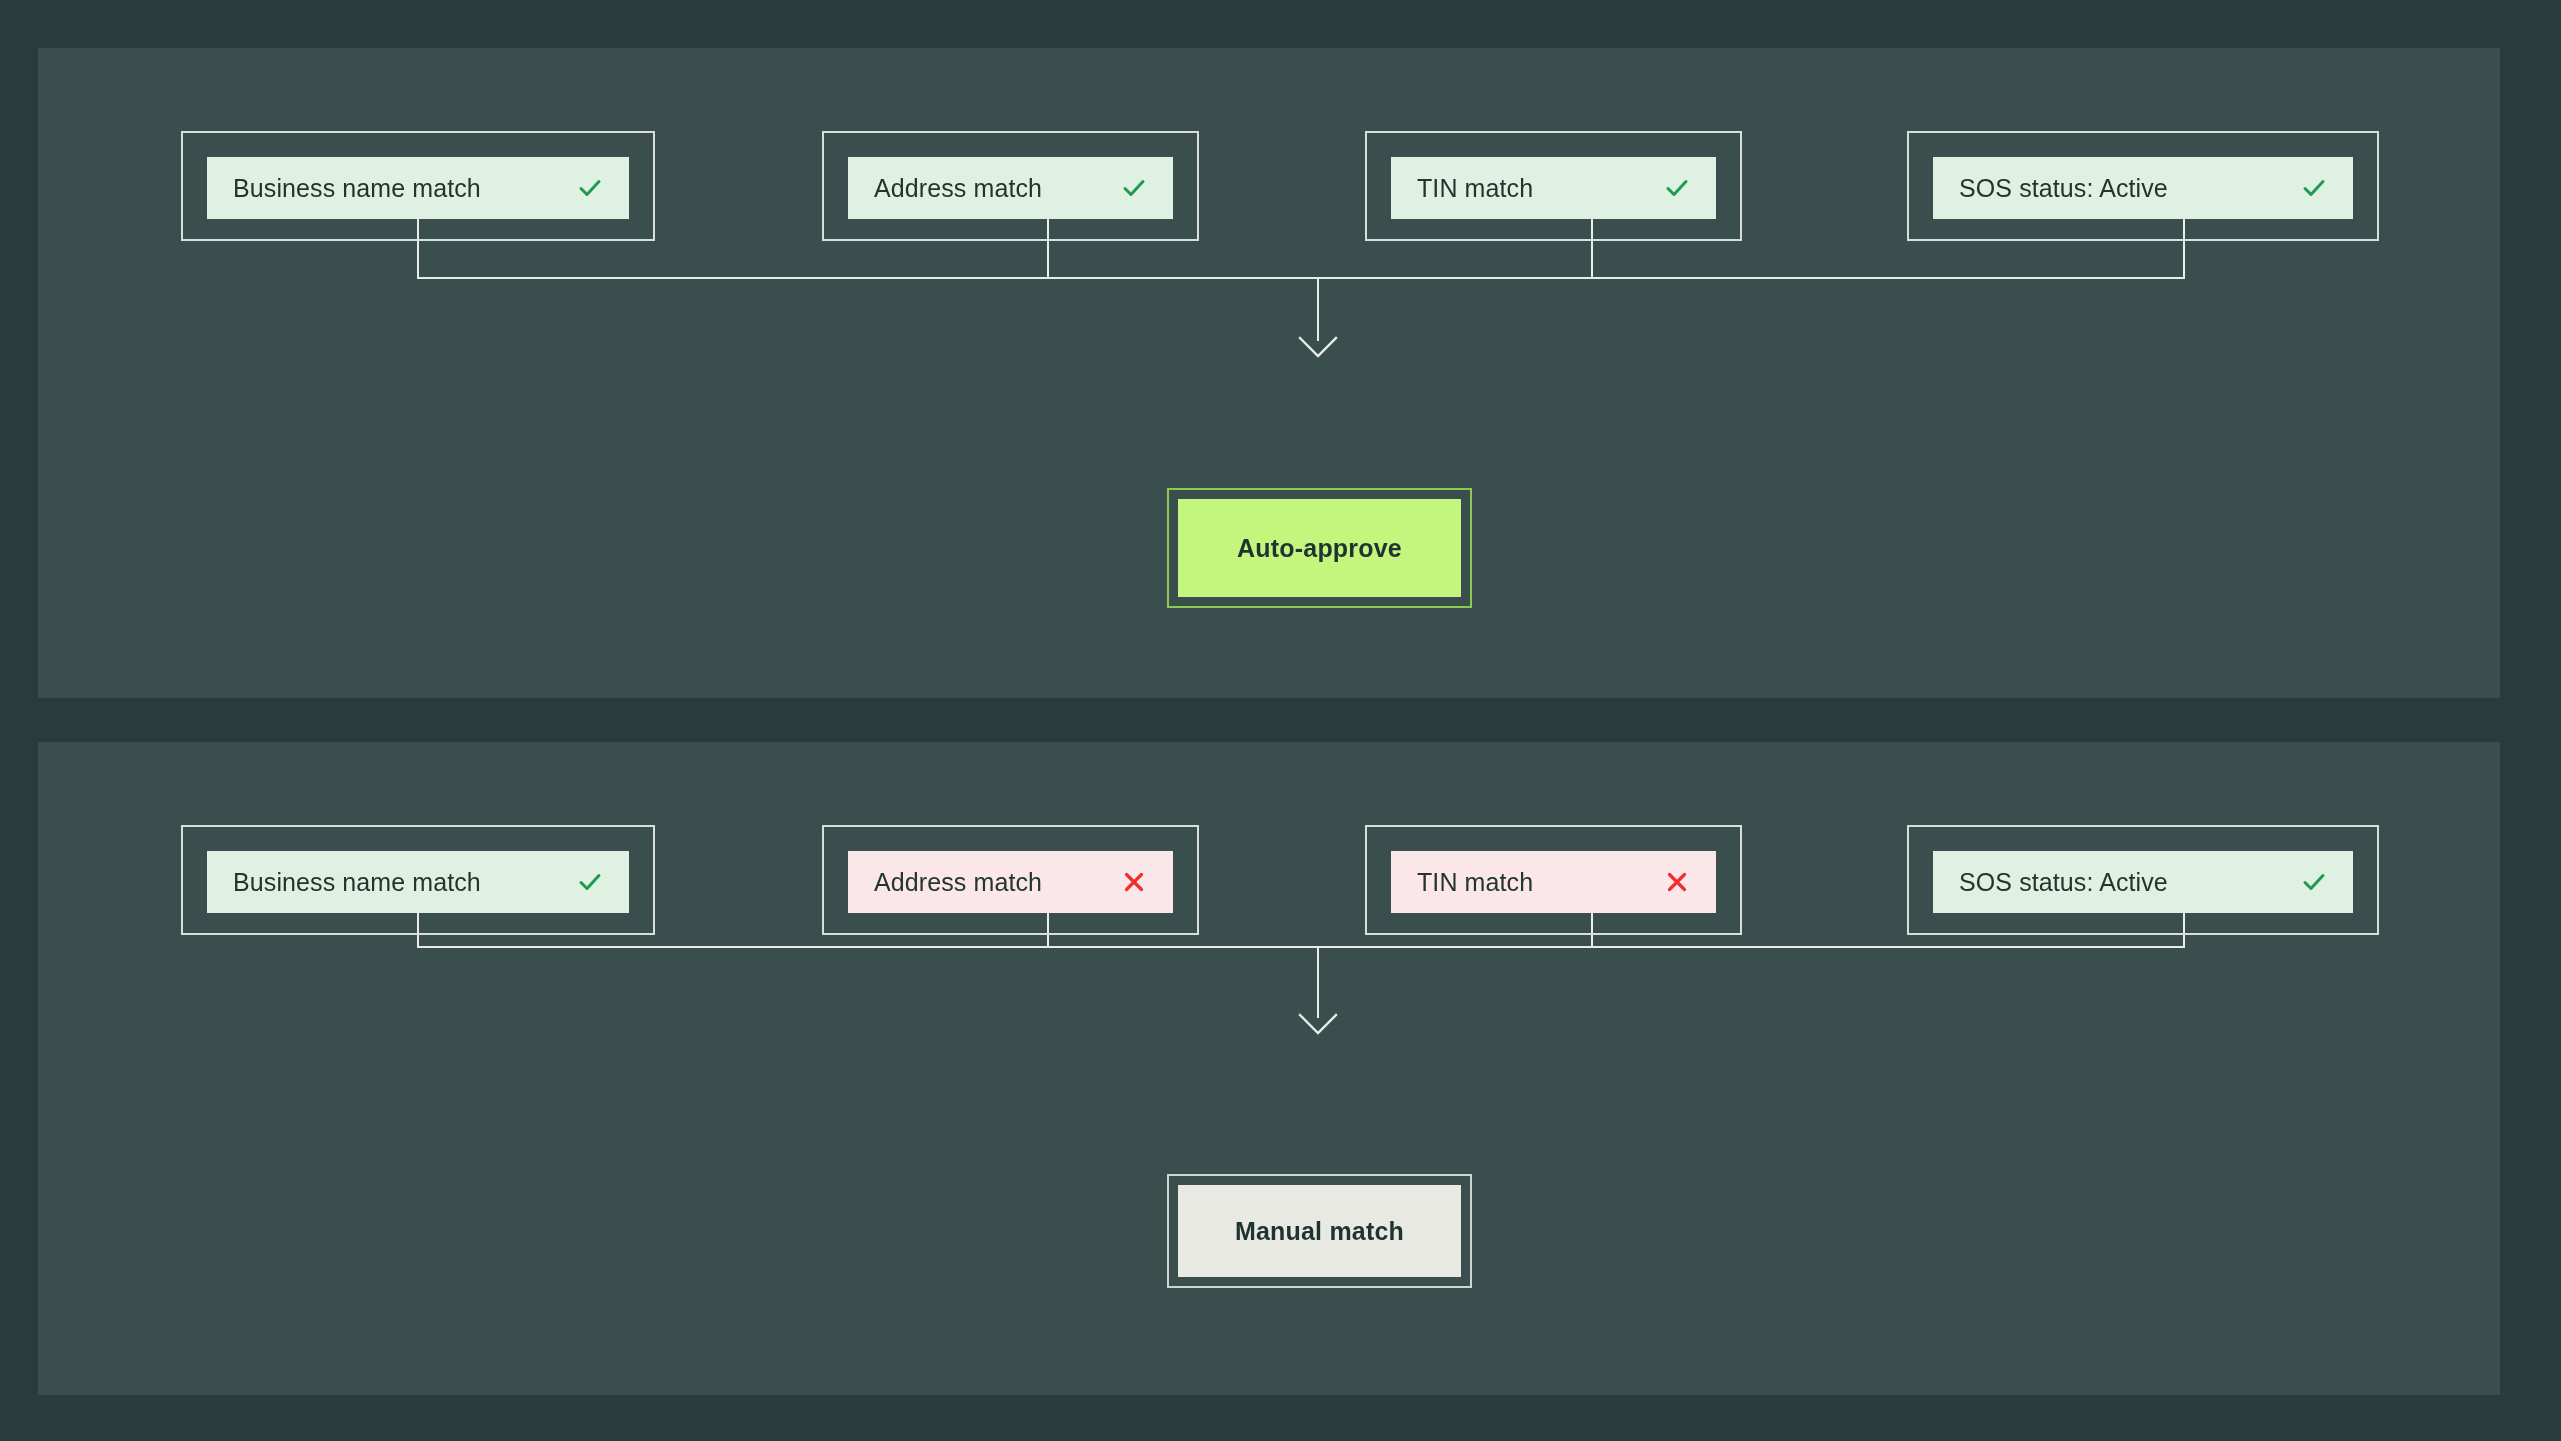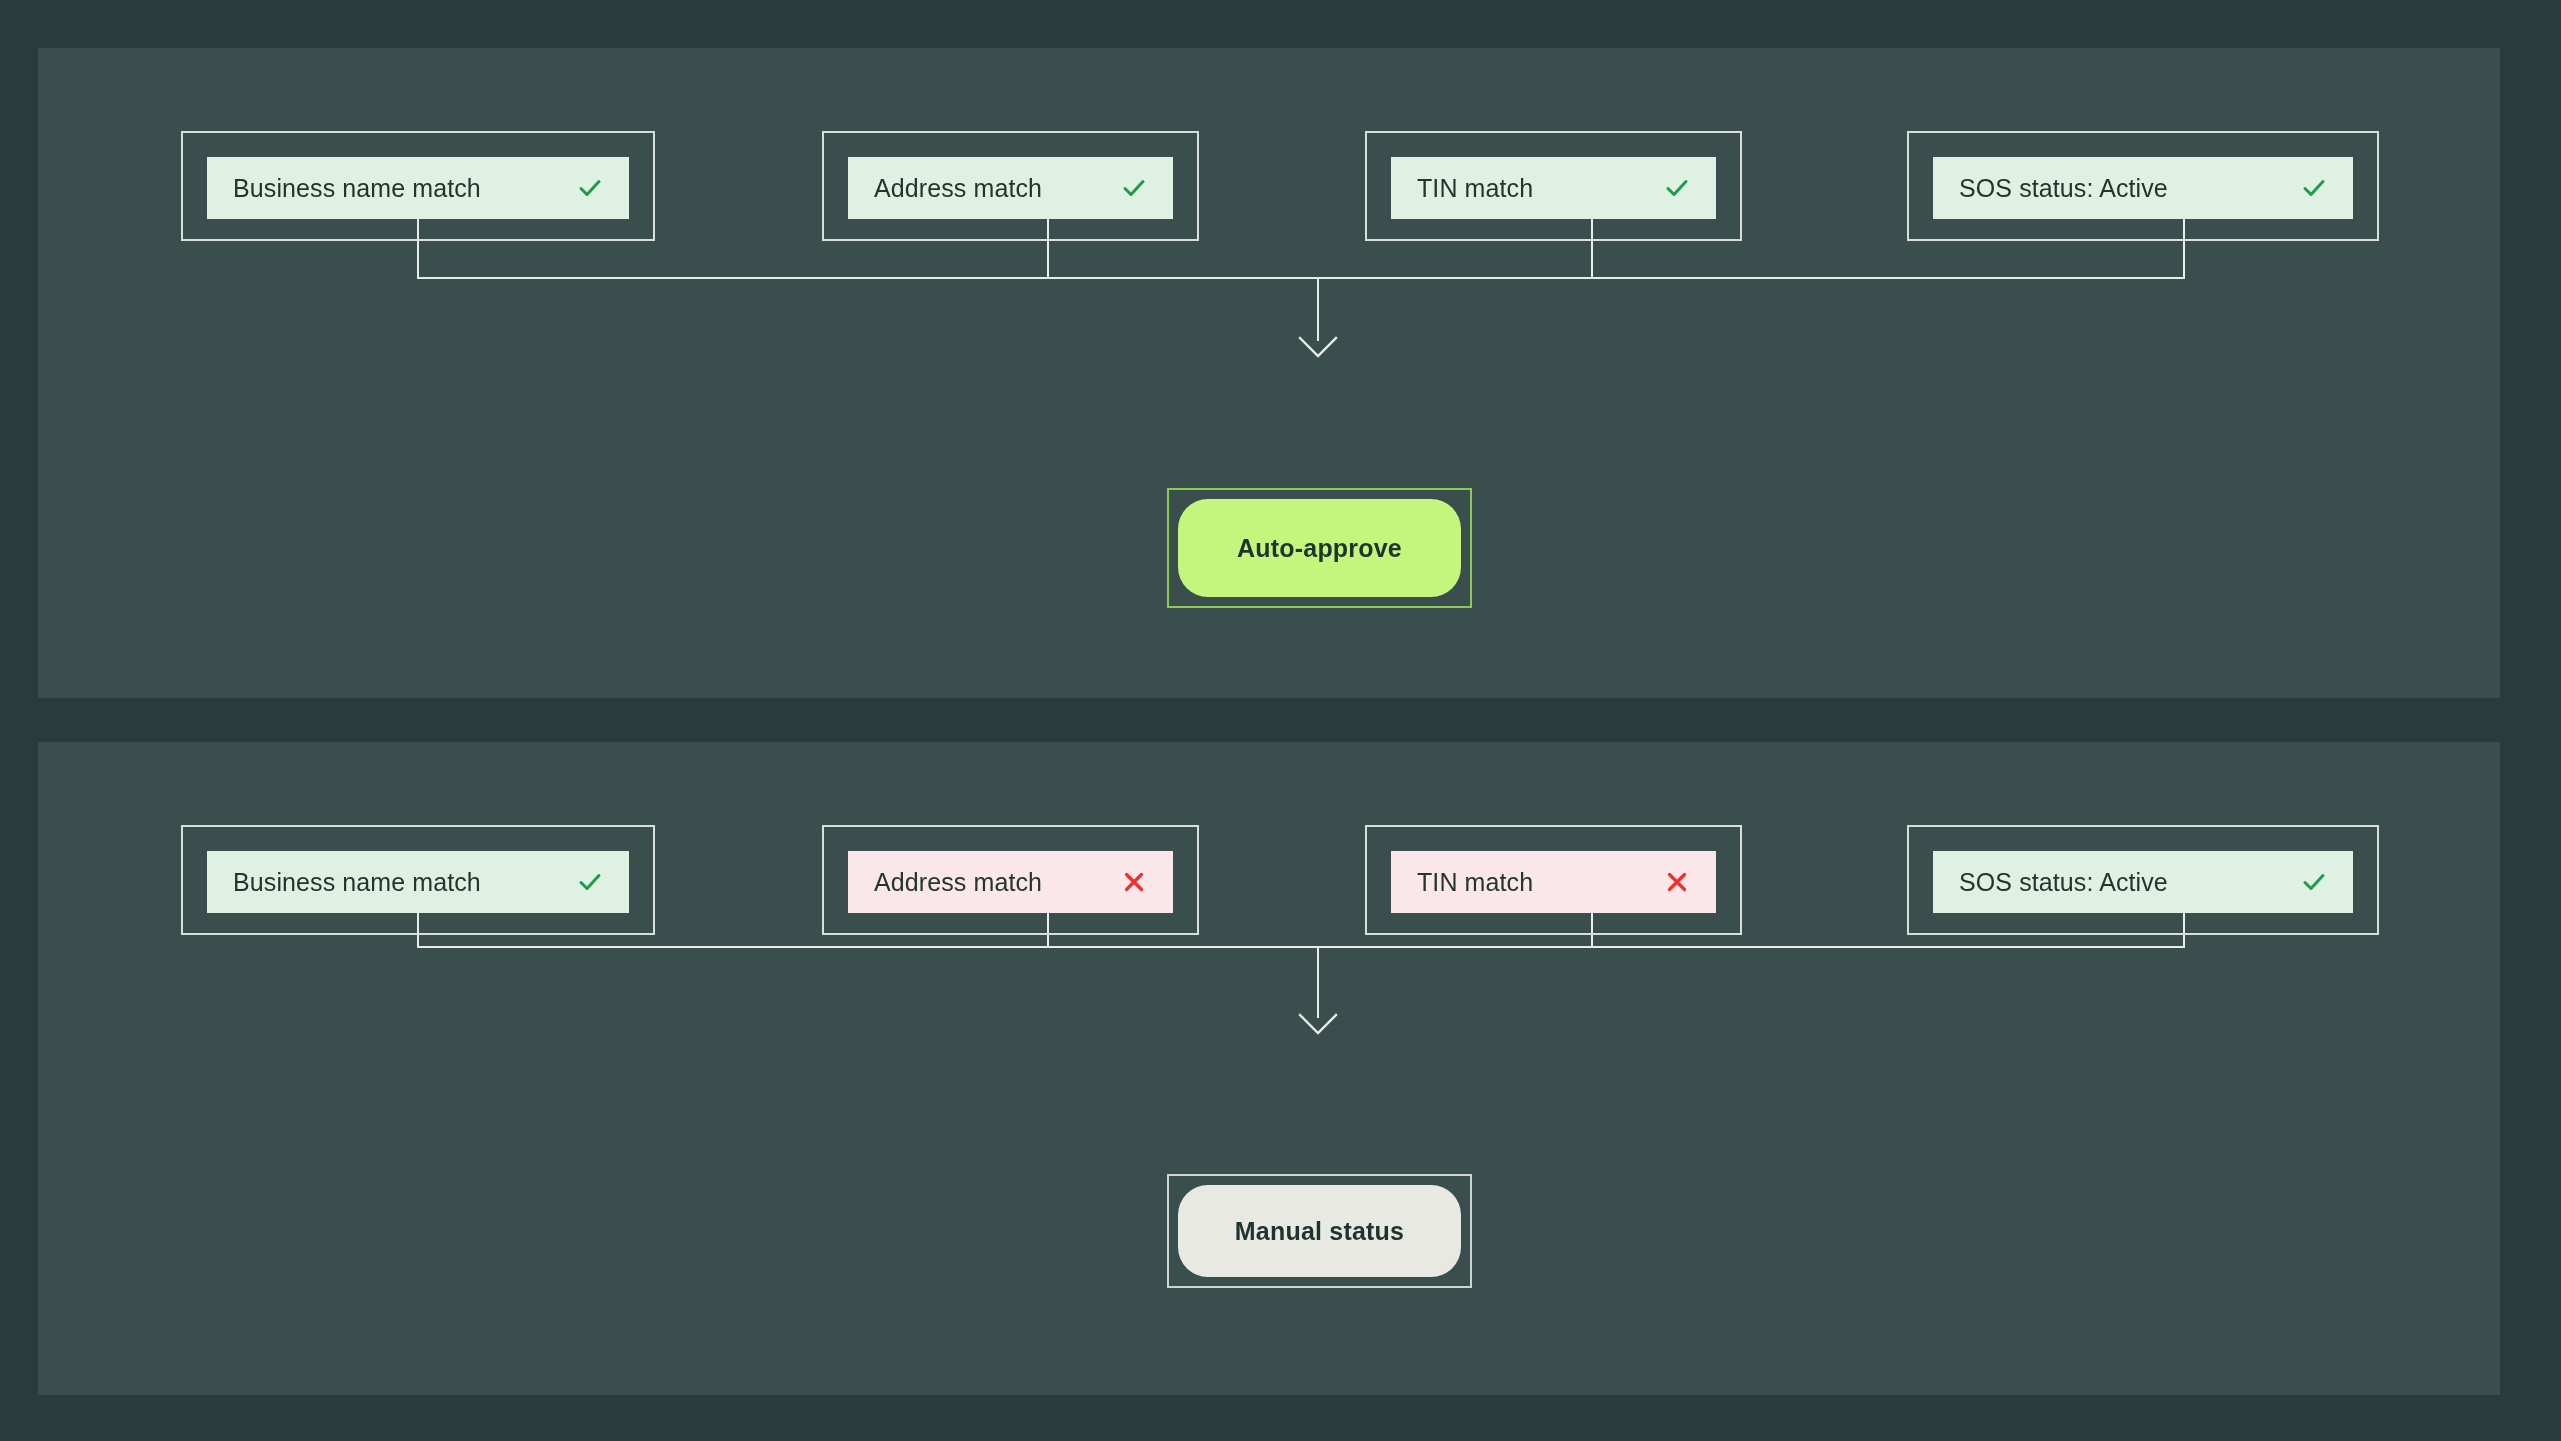--- a/index.html
+++ b/index.html
@@ -78,21 +78,20 @@
     position: absolute;
     padding: 9px;
   }
   .result-inner {
     width: 100%;
     height: 100%;
     display: flex;
     align-items: center;
     justify-content: center;
     min-height: 58px;
-    border-radius: 30px;
   }
   .result-label {
     font-size: 25px;
     font-weight: 700;
     color: #1f3330;
     letter-spacing: 0.2px;
     white-space: nowrap;
   }
 
   .result-approve { border: 2px solid #8ccb4f; }
@@ -234,19 +233,19 @@
         <span class="status-icon">
           <svg width="30" height="30" viewBox="0 0 30 30">
               <path d="M6 15.5 L12 21.5 L24 8.5" fill="none" stroke="#1f9b4e" stroke-width="3" stroke-linecap="round" stroke-linejoin="round"></path>
             </svg>
         </span>
       </div>
     </div>
 
     <div class="result result-review" style="left:1129px; top:432px; width:305px; height:114px;">
       <div class="result-inner">
-        <span class="result-label">Manual status</span>
+        <span class="result-label">Manual match</span>
       </div>
     </div>
 
   </section>
 
 </div>
 
 </body></html>

